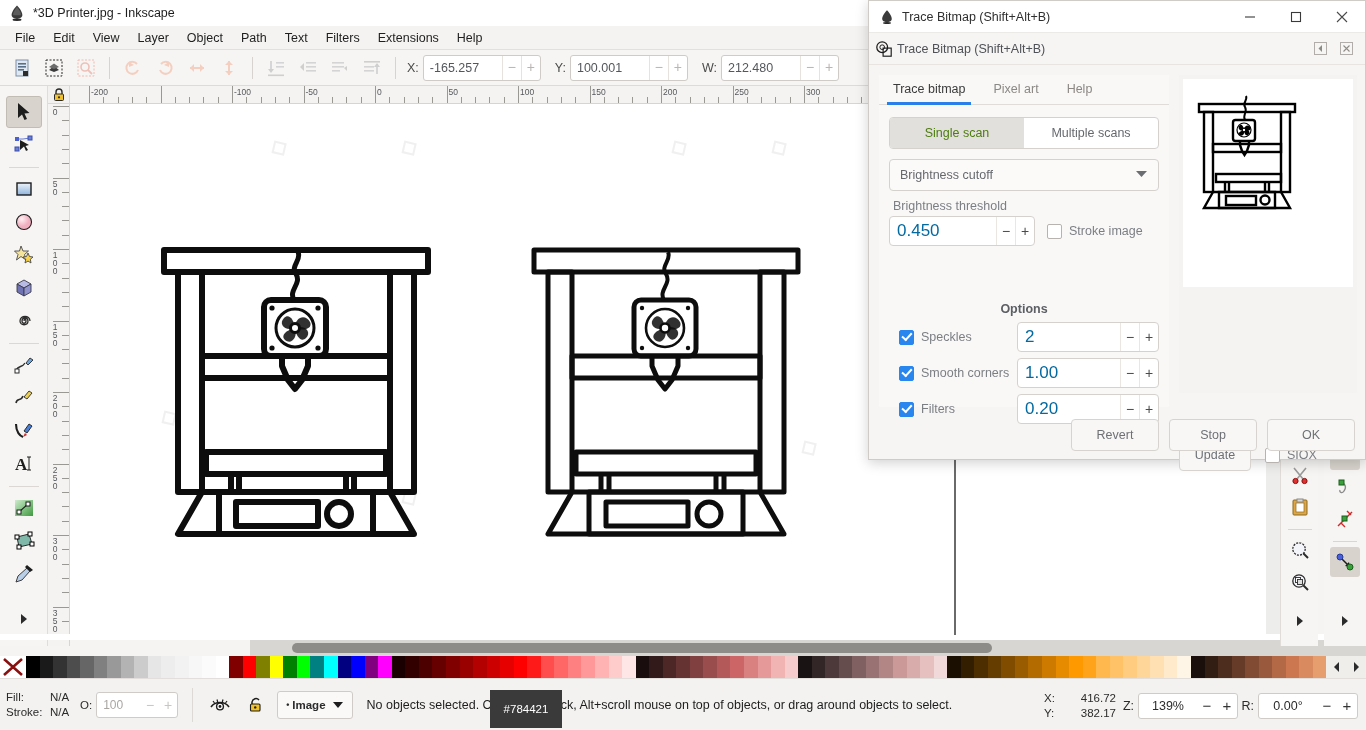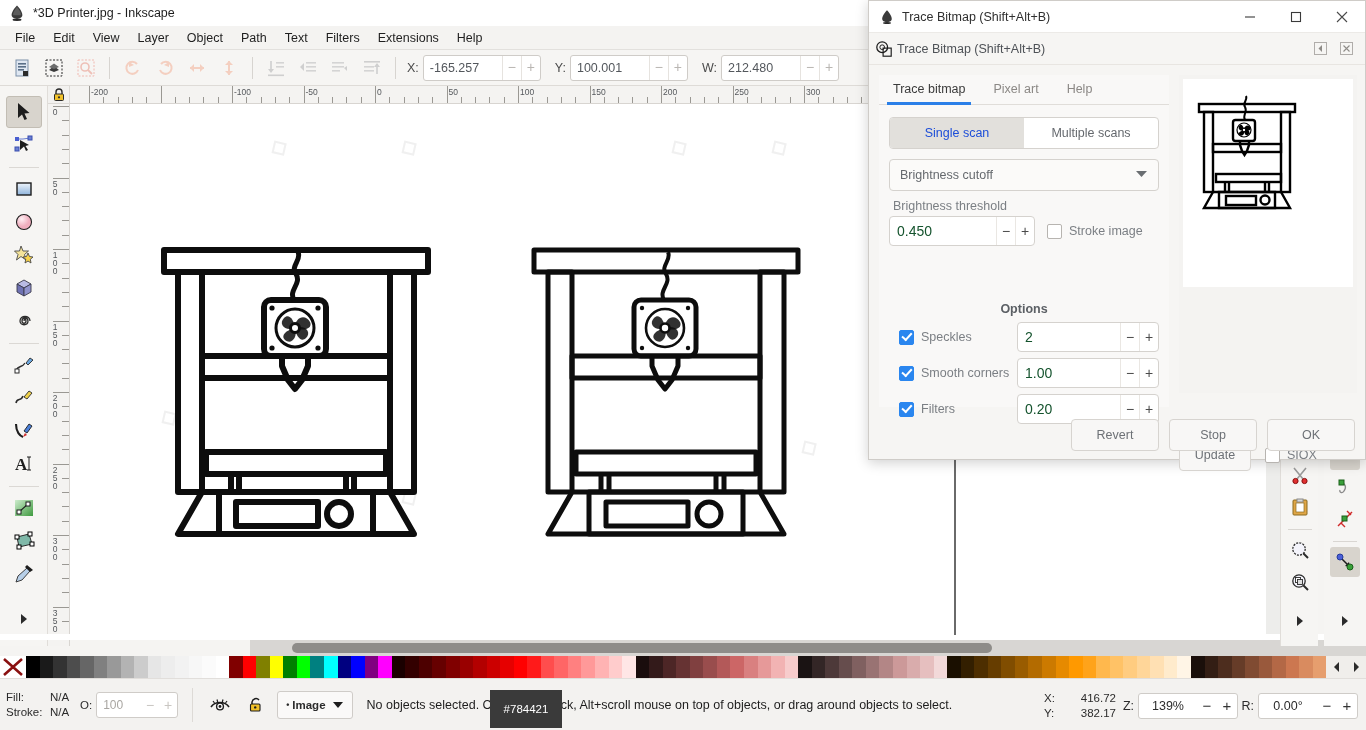--- a/index.html
+++ b/index.html
@@ -248,34 +248,34 @@
     background: #2a7fe8;
   }
   .seg {
     display: flex; margin: 12px 10px 0 10px; height: 32px;
     border: 1px solid #d5d2ce; border-radius: 4px; overflow: hidden; background: #fff;
   }
   .seg > div {
     flex: 1 1 50%; display: flex; align-items: center; justify-content: center;
     font-size: 12.5px; color: #65696e;
   }
-  .seg > div.on { background: #e2e0dc; color: #1d4ed8; }
+  .seg > div.on { background: #e2e0dc; color: #4d7c0f; }
   .combo {
     margin: 10px 10px 0 10px; height: 32px;
     border: 1px solid #d5d2ce; border-radius: 4px; background: #fbfaf9;
     display: flex; align-items: center; padding: 0 10px; font-size: 12.5px; color: #65696e;
   }
   .combo .caret { margin-left: auto; color: #6a6e72; font-size: 9px; }
   .sub-lbl { margin: 8px 0 3px 14px; font-size: 12.5px; color: #7b7f84; }
   .thresh-row { display: flex; align-items: center; margin: 0 10px; }
   .num-in {
     display: flex; align-items: center; border: 1px solid #d5d2ce; border-radius: 4px;
     background: #fff; height: 30px;
   }
-  .num-in .nv { width: 106px; padding: 0 7px; font-size: 14px; color: #14532d; line-height: 28px; }
+  .num-in .nv { width: 106px; padding: 0 7px; font-size: 17px; color: #0369a1; line-height: 28px; }
   .num-in .nb {
     width: 19px; text-align: center; font-size: 14px; color: #4a4a4a; line-height: 28px;
     border-left: 1px solid #eae7e3;
   }
   .chk-row { display: flex; align-items: center; margin-left: 12px; }
   .cbx {
     width: 15px; height: 15px; border: 1px solid #b7b4b0; border-radius: 2px;
     background: #fff; margin-right: 7px; flex: 0 0 auto;
   }
   .cbx.on {

